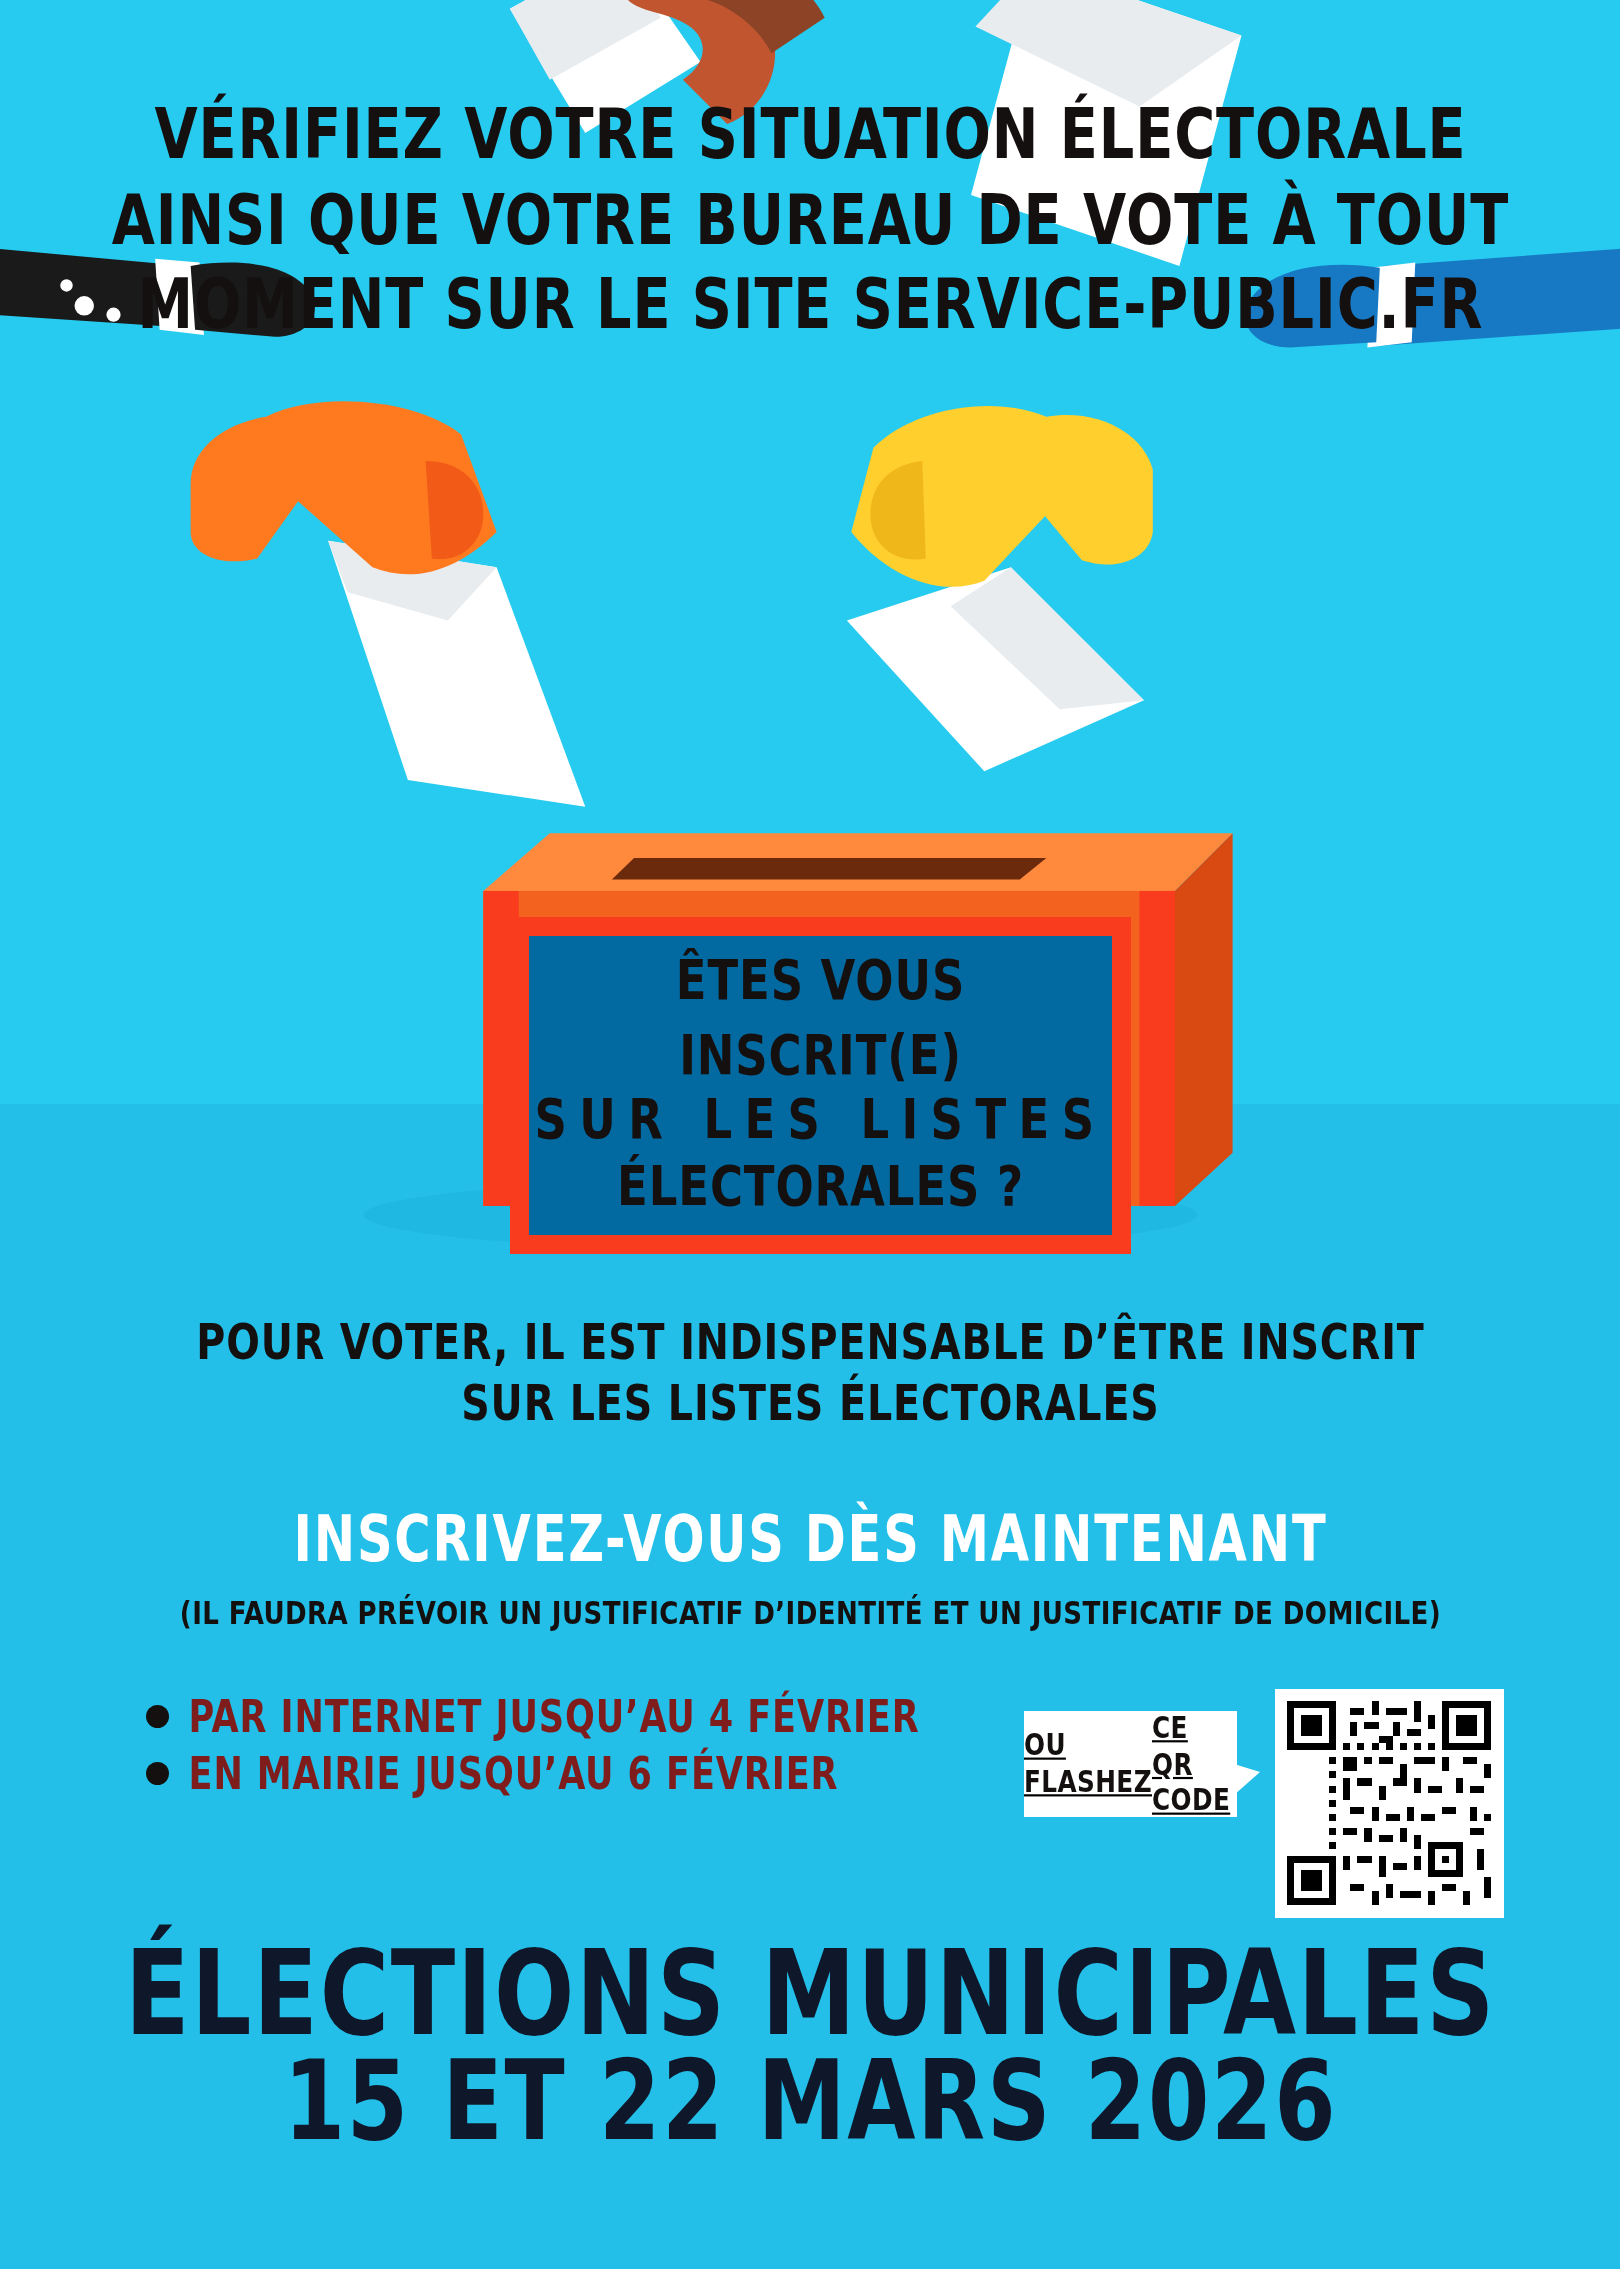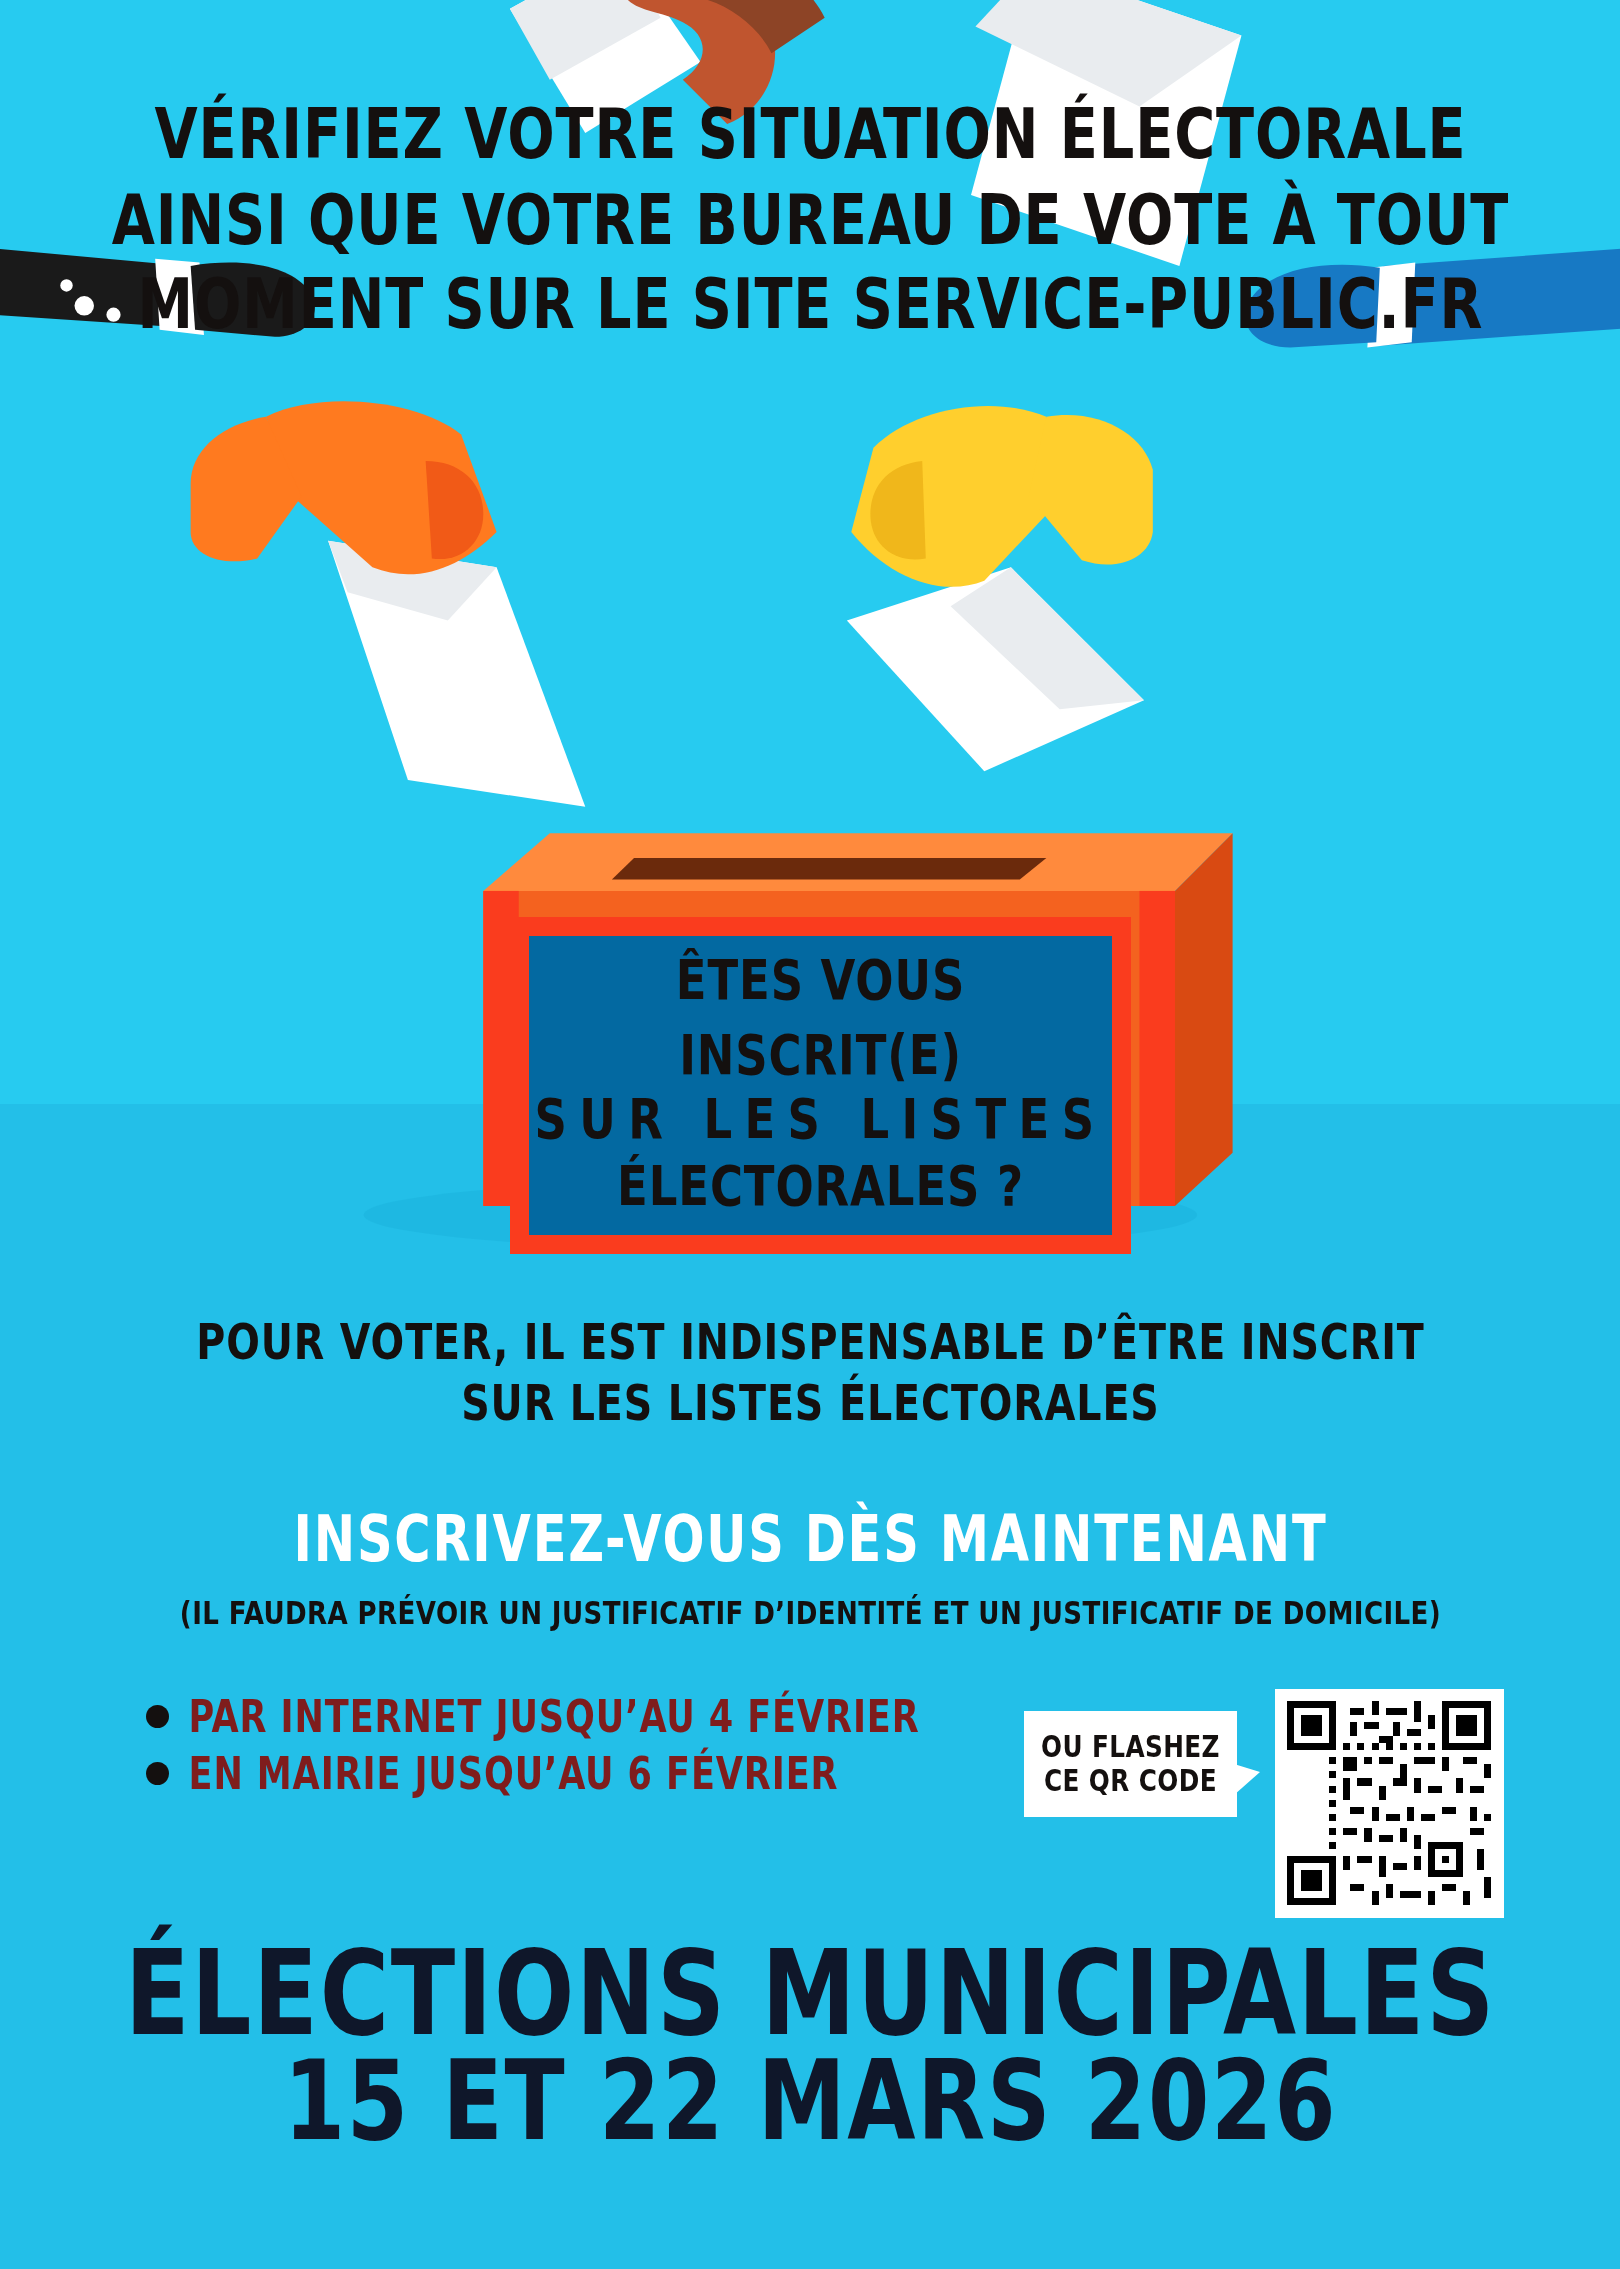--- a/index.html
+++ b/index.html
@@ -111,21 +111,21 @@
   }
   .bullet .txt{transform:scaleY(1.12);}
   .bullet .small{font-size:29px;}
 
   
   .qr-callout{
     position:absolute;left:1024px;top:1711px;width:213px;height:106px;z-index:40;
   }
   .qr-bubble{
     position:absolute;inset:0;background:#fff;
-    display:flex;flex-direction:column;justify-content:center;align-items:center;
+    display:flex;justify-content:center;align-items:center;text-decoration:underline;
   }
   .qr-bubble span{
     color:#14100f;
     font-family:"DejaVu Sans Condensed","Liberation Sans", sans-serif;
     font-weight:bold;font-size:27.5px;line-height:1.22;letter-spacing:0.4px;
     text-transform:uppercase;transform:scaleY(1.08);
   }
   .qr-tail{
     position:absolute;right:-23px;top:53px;width:0;height:0;
     border-left:26.6px solid #fff;

